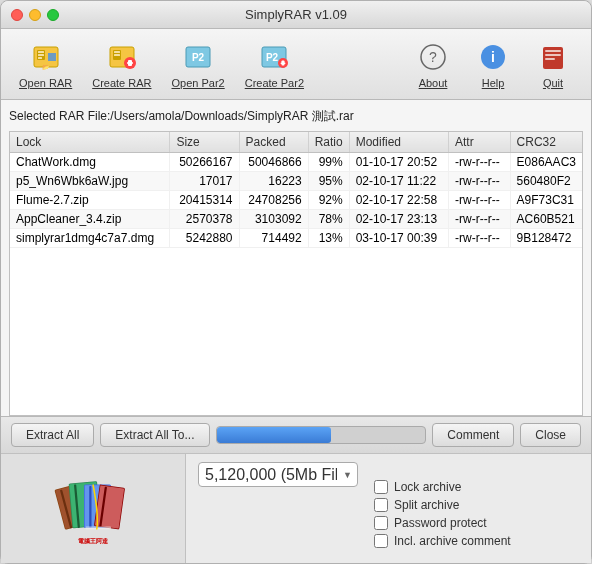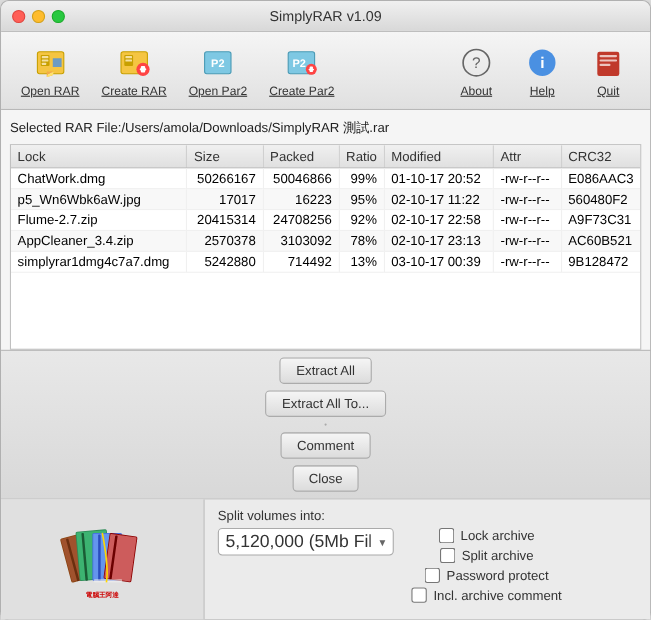--- a/index.html
+++ b/index.html
@@ -142,21 +142,20 @@
     .col-attr { width: 70px; }
     .col-crc { width: 70px; }
     
     .bottom-bar {
       background: linear-gradient(to bottom, #e8e8e8, #d8d8d8);
       border-top: 1px solid #b8b8b8;
       padding: 6px 10px;
       display: flex;
       align-items: center;
       gap: 6px;
-      flex-direction: column;
     }
     .btn {
       background: linear-gradient(to bottom, #f5f5f5, #dcdcdc);
       border: 1px solid #ababab;
       border-radius: 4px;
       padding: 4px 14px;
       font-size: 12px;
       cursor: pointer;
       color: #333;
       white-space: nowrap;
@@ -242,21 +241,20 @@
       top: 50%;
       transform: translateY(-50%);
       pointer-events: none;
       color: #666;
     }
     .checkboxes-section {
       display: flex;
       flex-direction: column;
       gap: 4px;
       padding-top: 18px;
-      align-items: center;
     }
     .checkbox-row {
       display: flex;
       align-items: center;
       gap: 6px;
       font-size: 12px;
       color: #333;
     }
     .checkbox-row input[type="checkbox"] {
       width: 14px;
@@ -469,21 +467,20 @@
         <rect x="50" y="74" width="34" height="4" rx="1" fill="#f0f0f0" opacity="0.6"></rect>
 
         <path d="M60 18 Q68 60 65 78" stroke="#FFD700" stroke-width="2" fill="none"></path>
 
         <text x="60" y="96" font-size="8" fill="#cc0000" text-anchor="middle" font-weight="bold">電腦王阿達</text>
       </svg>
     </div>
 
     <div class="options-panel">
       <div class="split-section">
-        <span class="split-label">Split volumes into:</span>
         <div class="select-wrapper">
           <select class="split-select" id="split-select">
           <option value="5,120,000 (5Mb Files)">5,120,000 (5Mb Files)</option><option value="10,240,000 (10Mb Files)">10,240,000 (10Mb Files)</option><option value="25,600,000 (25Mb Files)">25,600,000 (25Mb Files)</option><option value="52,428,800 (50Mb Files)">52,428,800 (50Mb Files)</option><option value="104,857,600 (100Mb Files)">104,857,600 (100Mb Files)</option></select>
         </div>
       </div>
       <div class="checkboxes-section" id="checkboxes-section">
       <div class="checkbox-row">
             <input type="checkbox" id="lock_archive" style="">
             <label for="lock_archive">Lock archive</label>
           </div>

